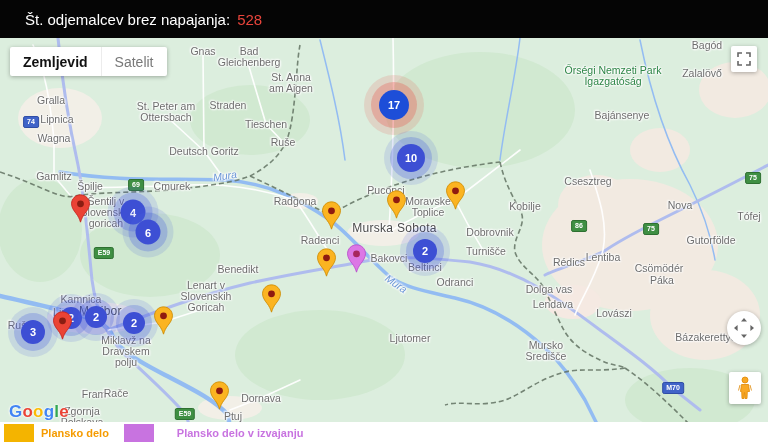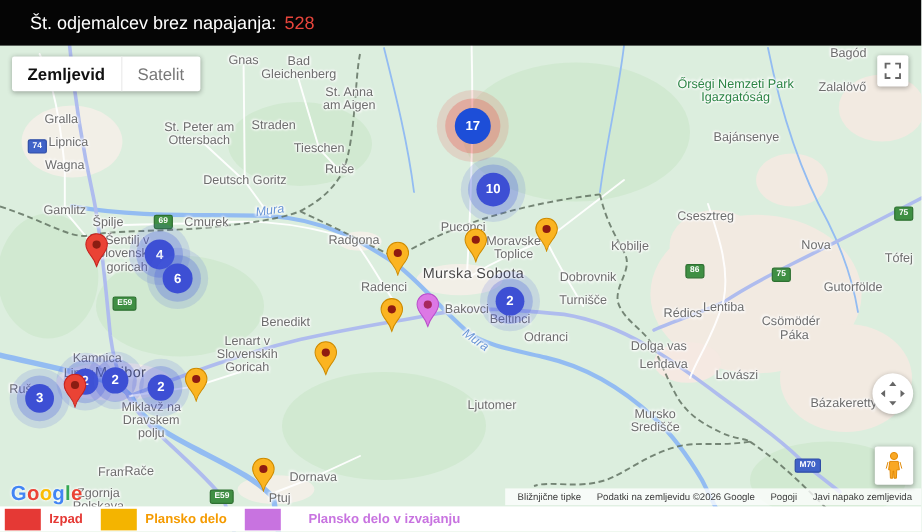--- a/index.html
+++ b/index.html
@@ -284,32 +284,22 @@
       <g fill="#f9a825" stroke="#e08600" stroke-width="0.8">
         <circle cx="10" cy="4" r="3"></circle>
         <path d="M6.5 8.5h7l1 7h-2.2l-0.3 7h-2l-0.3-6h-0.4l-0.3 6h-2l-0.3-7H5.5z"></path>
         <path d="M5 9l-1.5 5.5M15 9l1.5 5.5" fill="none"></path>
       </g>
     </svg>
   </div>
 
   <div class="glogo" id="glogo"><span class="g0">G</span><span class="g1">o</span><span class="g2">o</span><span class="g3">g</span><span class="g4">l</span><span class="g5">e</span></div>
 
-  <div class="attribution">
-    <span>Bližnjične tipke</span>
-    <span>Podatki na zemljevidu ©2026 Google</span>
-    <span>Pogoji</span>
-    <span>Javi napako zemljevida</span>
-  </div>
 
   <div class="legend" id="legend">
-      <div class="legend-item">
-        <div class="legend-swatch" style="background: rgb(229, 57, 53);"></div>
-        <span class="legend-label" style="color: rgb(229, 57, 53);">Izpad</span>
-      </div>
       <div class="legend-item">
         <div class="legend-swatch" style="background: rgb(244, 180, 0);"></div>
         <span class="legend-label" style="color: rgb(245, 155, 0);">Plansko delo</span>
       </div>
       <div class="legend-item">
         <div class="legend-swatch" style="background: rgb(200, 115, 224);"></div>
         <span class="legend-label" style="color: rgb(200, 115, 224); padding-left: 16px;">Plansko delo v izvajanju</span>
       </div>
     </div>
 

